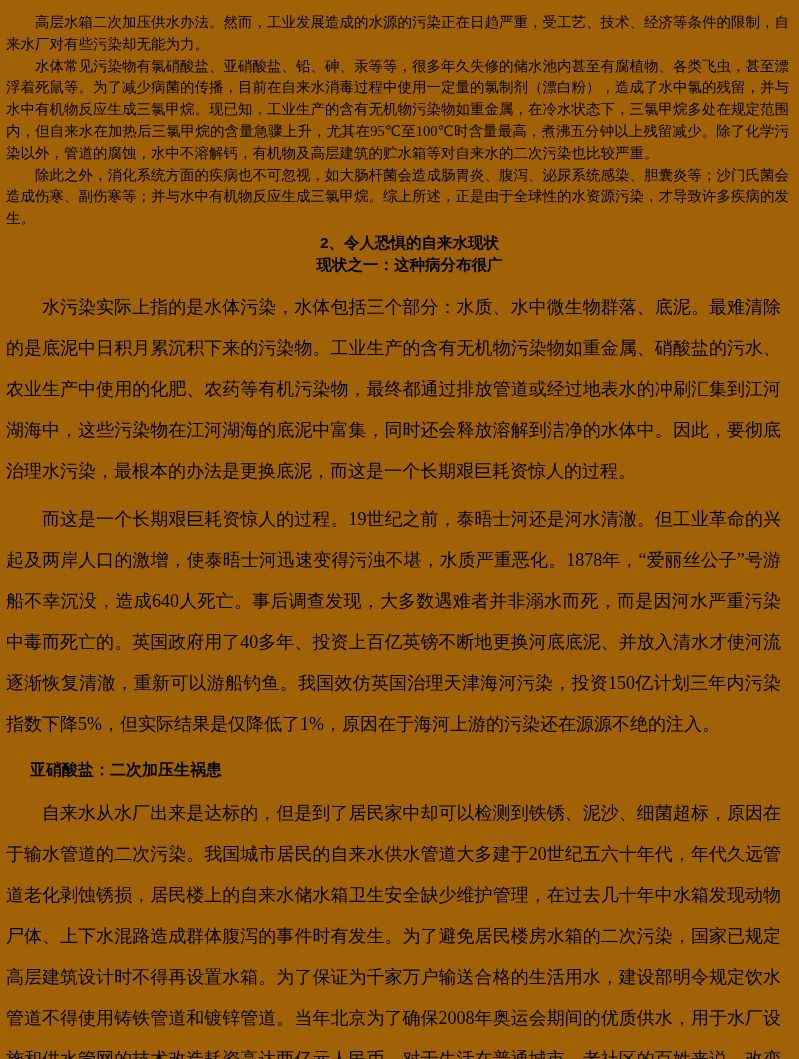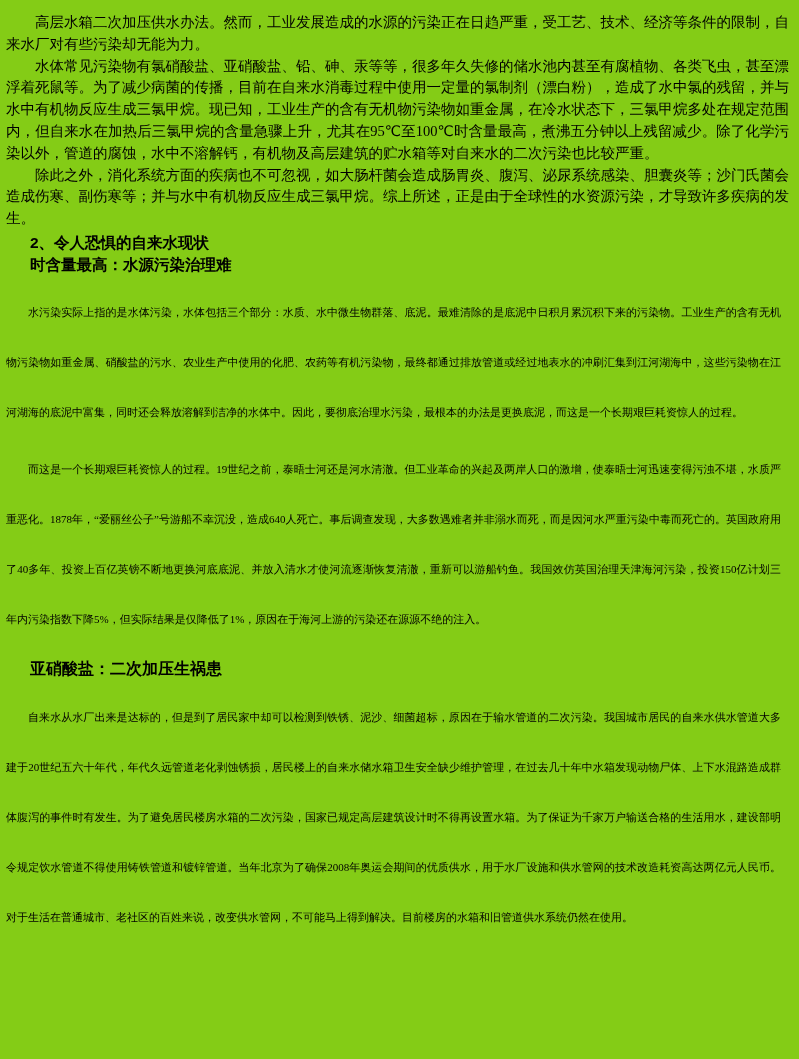--- a/index.html
+++ b/index.html
@@ -8,47 +8,48 @@
     width: 799px;
     height: 1059px;
     background: #ffffff;
     overflow: hidden;
   }
   .page {
     box-sizing: border-box;
     width: 799px;
     height: 1059px;
     padding: 12px 10px 0 6px;
-    background: #84cc16;
+    background: #a16207;
     color: #000000;
     font-family: "Liberation Serif", "DejaVu Sans", serif;
   }
   
   .body-tight {
     margin: 0;
     font-size: 14.5px;
     line-height: 21.8px;
     text-align: justify;
     text-indent: 2em;
   }
   
   .heading-tight {
     margin: 2px 0 0 0;
     padding-left: 24px;
     font-size: 15.5px;
     font-weight: bold;
     line-height: 22.5px;
     font-family: "Liberation Sans", "DejaVu Sans", sans-serif;
+    text-align: center;
   }
   .heading-tight + .heading-tight { margin-top: 0; }
   
   .body-loose {
     margin: 0 8px 7px 0;
-    font-size: 11px;
-    line-height: 50px;
+    font-size: 18px;
+    line-height: 41px;
     text-align: justify;
     text-indent: 2em;
   }
   .heading-tight + .body-loose { margin-top: 10px; }
   
   .heading-loose {
     margin: 14px 0 12px 0;
     padding-left: 24px;
     font-size: 16px;
     font-weight: bold;
@@ -58,19 +59,19 @@
 </style>
 </head>
 <body>
 
 <main class="page">
   <div id="doc-body">
       <p class="body-tight">高层水箱二次加压供水办法。然而，工业发展造成的水源的污染正在日趋严重，受工艺、技术、经济等条件的限制，自来水厂对有些污染却无能为力。</p>
       <p class="body-tight">水体常见污染物有氯硝酸盐、亚硝酸盐、铅、砷、汞等等，很多年久失修的储水池内甚至有腐植物、各类飞虫，甚至漂浮着死鼠等。为了减少病菌的传播，目前在自来水消毒过程中使用一定量的氯制剂（漂白粉），造成了水中氯的残留，并与水中有机物反应生成三氯甲烷。现已知，工业生产的含有无机物污染物如重金属，在冷水状态下，三氯甲烷多处在规定范围内，但自来水在加热后三氯甲烷的含量急骤上升，尤其在95℃至100℃时含量最高，煮沸五分钟以上残留减少。除了化学污染以外，管道的腐蚀，水中不溶解钙，有机物及高层建筑的贮水箱等对自来水的二次污染也比较严重。</p>
       <p class="body-tight">除此之外，消化系统方面的疾病也不可忽视，如大肠杆菌会造成肠胃炎、腹泻、泌尿系统感染、胆囊炎等；沙门氏菌会造成伤寒、副伤寒等；并与水中有机物反应生成三氯甲烷。综上所述，正是由于全球性的水资源污染，才导致许多疾病的发生。</p>
       <h3 class="heading-tight">2、令人恐惧的自来水现状</h3>
-      <h3 class="heading-tight">时含量最高：水源污染治理难</h3>
+      <h3 class="heading-tight">现状之一：这种病分布很广</h3>
       <p class="body-loose">水污染实际上指的是水体污染，水体包括三个部分：水质、水中微生物群落、底泥。最难清除的是底泥中日积月累沉积下来的污染物。工业生产的含有无机物污染物如重金属、硝酸盐的污水、农业生产中使用的化肥、农药等有机污染物，最终都通过排放管道或经过地表水的冲刷汇集到江河湖海中，这些污染物在江河湖海的底泥中富集，同时还会释放溶解到洁净的水体中。因此，要彻底治理水污染，最根本的办法是更换底泥，而这是一个长期艰巨耗资惊人的过程。</p>
       <p class="body-loose">而这是一个长期艰巨耗资惊人的过程。19世纪之前，泰晤士河还是河水清澈。但工业革命的兴起及两岸人口的激增，使泰晤士河迅速变得污浊不堪，水质严重恶化。1878年，“爱丽丝公子”号游船不幸沉没，造成640人死亡。事后调查发现，大多数遇难者并非溺水而死，而是因河水严重污染中毒而死亡的。英国政府用了40多年、投资上百亿英镑不断地更换河底底泥、并放入清水才使河流逐渐恢复清澈，重新可以游船钓鱼。我国效仿英国治理天津海河污染，投资150亿计划三年内污染指数下降5%，但实际结果是仅降低了1%，原因在于海河上游的污染还在源源不绝的注入。</p>
       <h3 class="heading-loose">亚硝酸盐：二次加压生祸患</h3>
       <p class="body-loose">自来水从水厂出来是达标的，但是到了居民家中却可以检测到铁锈、泥沙、细菌超标，原因在于输水管道的二次污染。我国城市居民的自来水供水管道大多建于20世纪五六十年代，年代久远管道老化剥蚀锈损，居民楼上的自来水储水箱卫生安全缺少维护管理，在过去几十年中水箱发现动物尸体、上下水混路造成群体腹泻的事件时有发生。为了避免居民楼房水箱的二次污染，国家已规定高层建筑设计时不得再设置水箱。为了保证为千家万户输送合格的生活用水，建设部明令规定饮水管道不得使用铸铁管道和镀锌管道。当年北京为了确保2008年奥运会期间的优质供水，用于水厂设施和供水管网的技术改造耗资高达两亿元人民币。对于生活在普通城市、老社区的百姓来说，改变供水管网，不可能马上得到解决。目前楼房的水箱和旧管道供水系统仍然在使用。</p>
     </div>
 </main>
 
 </body></html>

